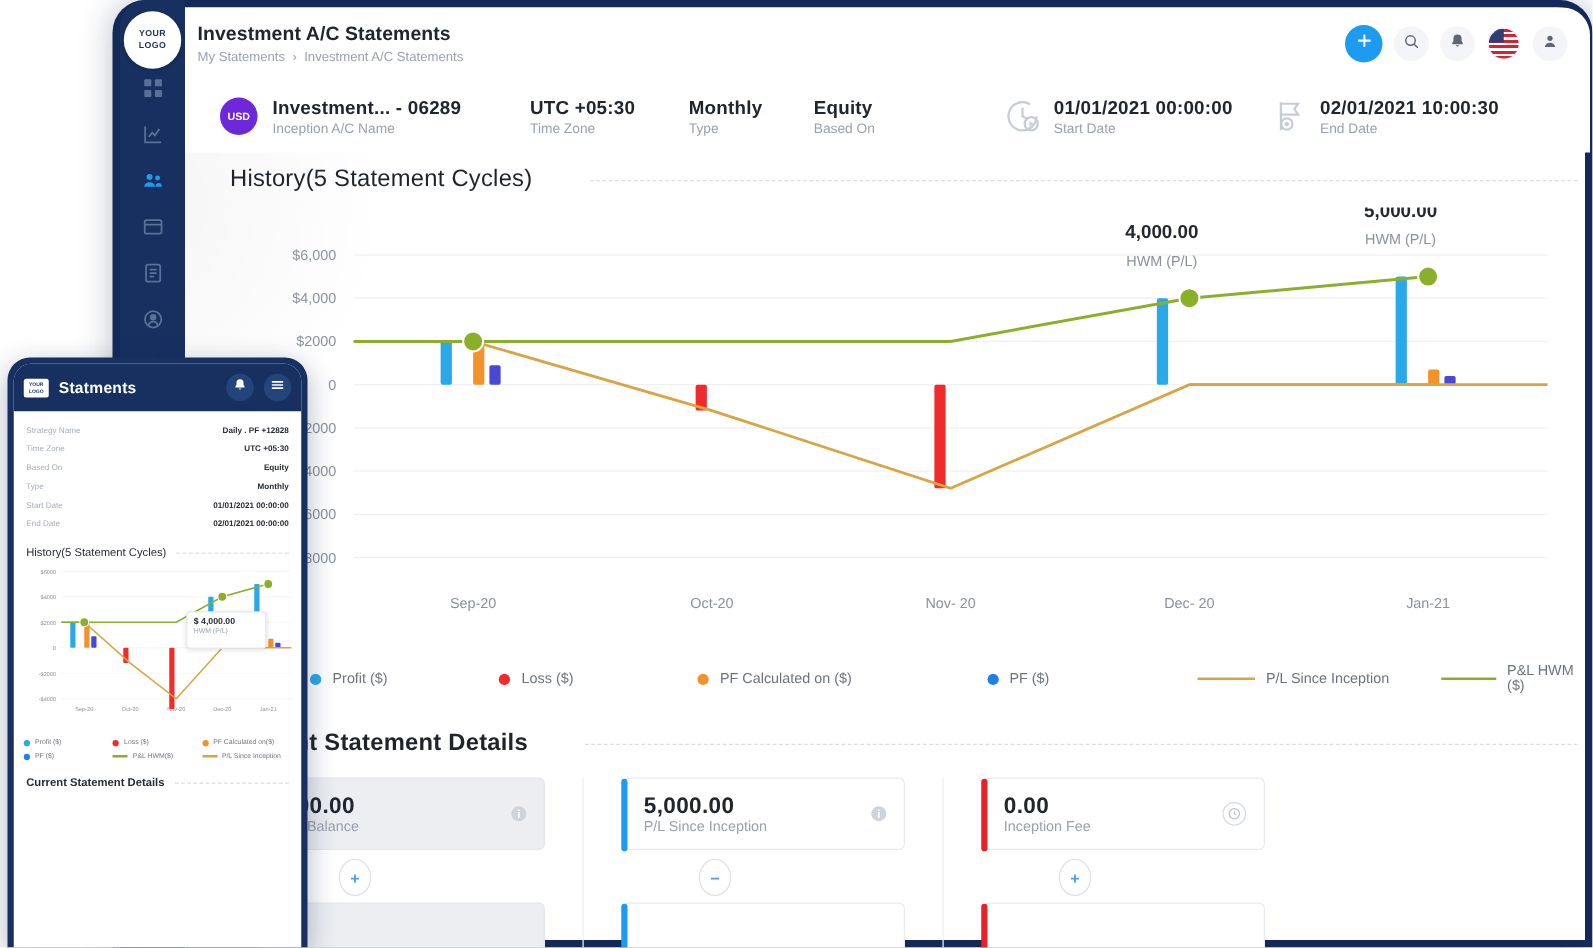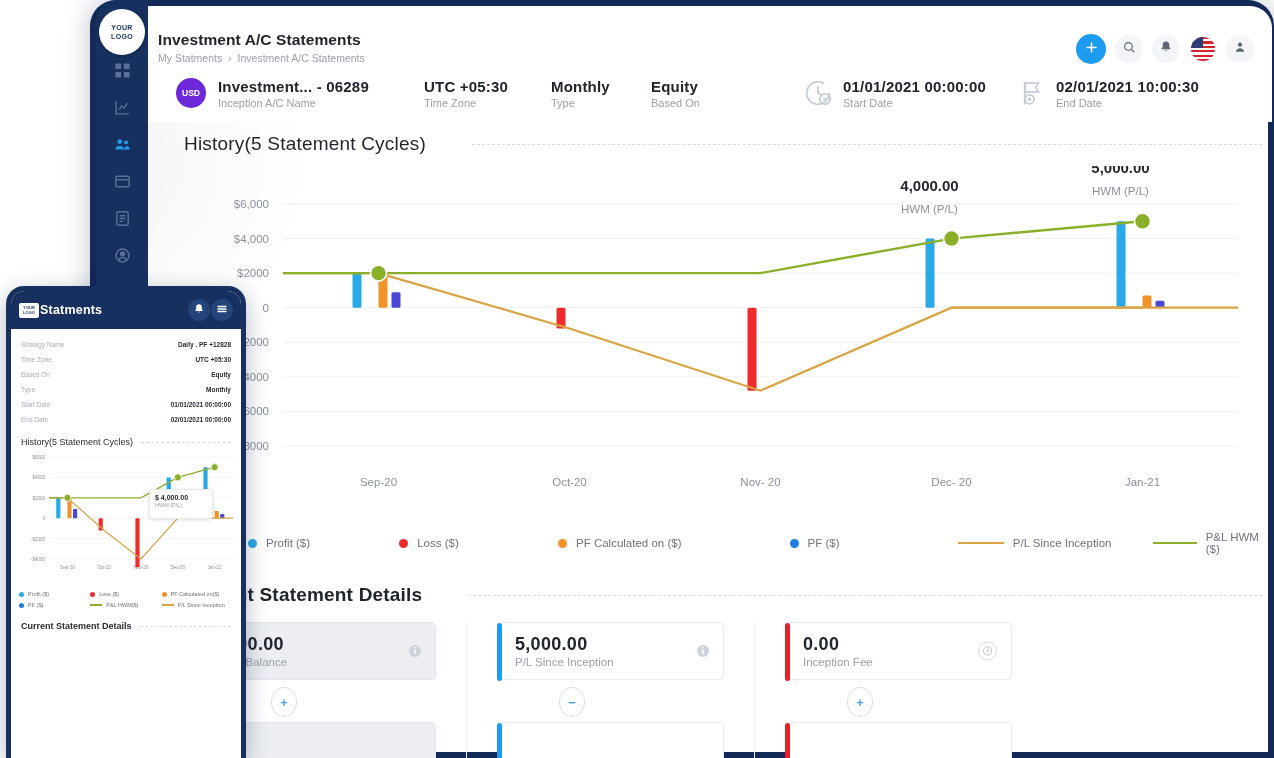--- a/index.html
+++ b/index.html
@@ -38,21 +38,21 @@
   .rail-item{
     width:52px;height:36px;display:flex;align-items:center;justify-content:center;
     color:#5b7099; margin-bottom:1px;
   }
   .rail-item.active{ color:#1e9bf0; }
   .rail-item svg{ width:17px;height:17px; display:block; }
 
   
   .header{
     position:absolute; left:148px; top:6px; width:1124px; height:58px;
-    background:#fff; display:flex; align-items:flex-end; padding:0 18px 0 10px;
+    background:#fff; display:flex; align-items:center; padding:0 18px 0 10px;
     border-radius:0 22px 0 0;
   }
   .header-titles{ flex:1; }
   .header-title{ font-size:15.5px; font-weight:bold; color:#20252e; letter-spacing:.1px;}
   .breadcrumb{ font-size:10.5px; color:#9aa1ad; margin-top:3px; }
   .breadcrumb .sep{ margin:0 3px; }
   .header-icons{ display:flex; align-items:center; gap:9px; }
   .hicon{
     width:28px;height:28px;border-radius:50%;background:#f3f5f9;
     display:flex;align-items:center;justify-content:center;color:#5e6676;
@@ -152,21 +152,21 @@
     position:absolute; left:6px; top:286px; width:240px; height:472px;
     background:#17305f; border-radius:18px 18px 0 0;
     box-shadow:0 6px 22px rgba(20,35,70,.32);
   }
   .mobile-inner{
     position:absolute; left:5px; top:5px; width:230px; height:467px;
     background:#fff; border-radius:14px 14px 0 0; overflow:hidden;
   }
   .m-header{
     height:38px; background:#17305f; display:flex; align-items:center;
-    padding:0 8px; gap:1px;
+    padding:0 8px; gap:8px;
   }
   .m-logo{ width:20px;height:15px;background:#fff;border-radius:2px;
      display:flex;flex-direction:column;align-items:center;justify-content:center;
      font-size:4px;font-weight:bold;color:#17305f;line-height:5px;}
   .m-title{ color:#fff; font-size:12.5px; font-weight:bold; flex:1; letter-spacing:.2px;}
   .m-hicon{ width:22px;height:22px;border-radius:50%;background:#24457a;
      display:flex;align-items:center;justify-content:center;color:#fff;}
   .m-hicon svg{width:12px;height:12px;}
   .m-rows{ padding:8px 10px 4px 10px; }
   .m-row{ display:flex; justify-content:space-between; align-items:center;
@@ -278,21 +278,21 @@
             <path d="M6.5 6.5a8 8 0 1 0 11 0"></path>
           </svg>
       </span>
     </div>
   </div>
 
   <div class="header">
     <div class="header-titles">
       <div class="header-title">Investment A/C Statements</div>
       <div class="breadcrumb">
-        <span>My Statments</span>
+        <span>My Statements</span>
         <span class="sep">›</span>
         <span>Investment A/C Statements</span>
       </div>
     </div>
     <div class="header-icons">
       <div class="hicon add">
         <span>
           <svg viewBox="0 0 24 24" fill="none" stroke="currentColor" stroke-width="2.6" stroke-linecap="round">
               <path d="M12 5v14M5 12h14"></path>
             </svg>

